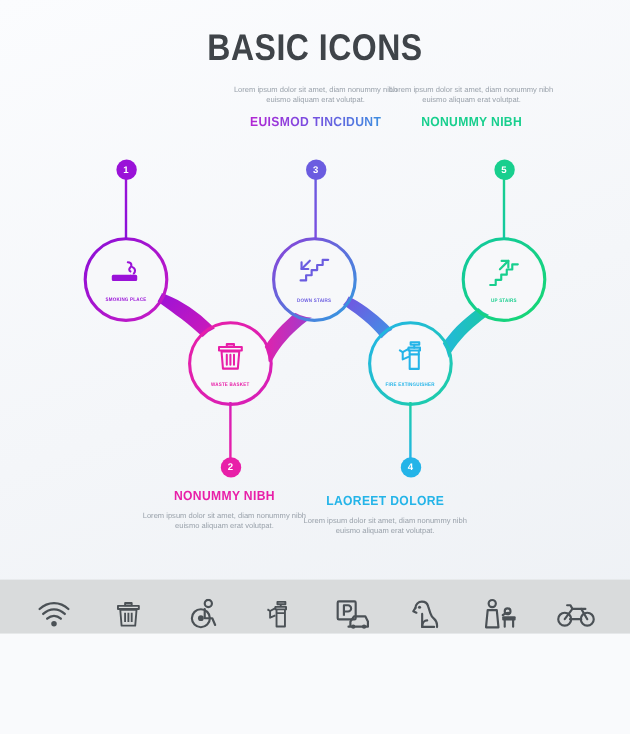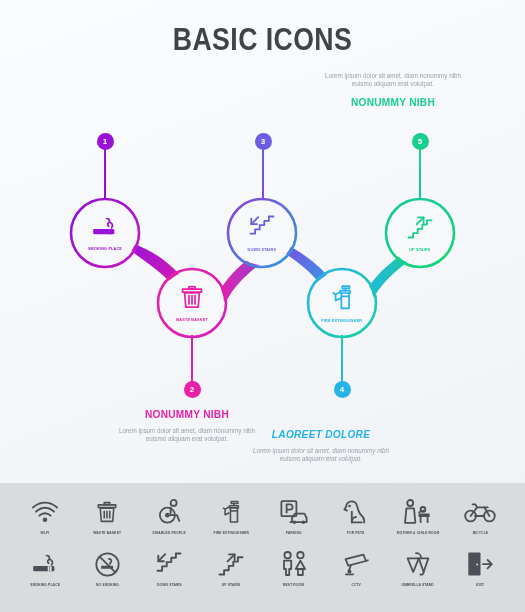--- a/index.html
+++ b/index.html
@@ -2,21 +2,21 @@
 <html><head>
 <meta charset="utf-8">
 <style>
   html,body{margin:0;padding:0;}
   body{
     width:525px;height:612px;
     background:#f9fafc;
     font-family:"Liberation Sans", sans-serif;
     overflow:hidden;position:relative;
   }
-  #page{position:relative;width:525px;height:612px;overflow:hidden;
+  #page{position:relative;width:525px;height:528px;overflow:hidden;
         background:linear-gradient(160deg,#fbfcfe 0%,#f4f6f9 55%,#eef1f5 100%);}
 
   
   .title{
     position:absolute;top:22px;left:0;width:525px;text-align:center;
     font-size:31px;font-weight:bold;letter-spacing:0.5px;
     color:#3f4449;transform:scaleX(0.86);transform-origin:center;
     font-family:"Liberation Sans", sans-serif;
   }
 
@@ -42,21 +42,21 @@
   .c3 .body{text-align:center;}
   .c3 .heading{text-align:center;color:#18cf8e;}
 
   
   .cb{position:absolute;width:150px;}
   .cb .heading{font-size:11px;font-weight:bold;letter-spacing:0.3px;
     text-align:center;transform:scaleX(0.92);}
   .cb .body{margin-top:7px;font-size:6.3px;line-height:8.2px;color:#9aa2ab;text-align:center;}
   .cb1{left:112px;top:408px;}
   .cb1 .heading{color:#e81fa8;}
-  .cb2{left:246px;top:428px;font-style:italic;}
+  .cb2{left:246px;top:412px;}
   .cb2 .heading{color:#24b4e8;}
 
   
   .pin{position:absolute;width:30px;}
   .pin .ball{
     width:17px;height:17px;border-radius:50%;margin:0 auto;
     color:#fff;font-size:8px;font-weight:bold;line-height:17px;text-align:center;
     position:relative;z-index:2;
   }
   .pin .stem{
@@ -153,20 +153,24 @@
     <path d="M372 301 C377 291 384 282 394 273 C404 264 414 257 424 252
              L420 244 C408 250 396 258 385 268 C374 278 366 290 361 298 Z" fill="url(#gD)"></path>
 
     <circle cx="105" cy="233" r="34" fill="none" stroke="url(#ring1)" stroke-width="2.6"></circle>
     <circle cx="192" cy="303" r="34" fill="none" stroke="url(#ring2)" stroke-width="2.6"></circle>
     <circle cx="262" cy="233" r="34" fill="none" stroke="url(#ring3)" stroke-width="2.6"></circle>
     <circle cx="342" cy="303" r="34" fill="none" stroke="url(#ring4)" stroke-width="2.6"></circle>
     <circle cx="420" cy="233" r="34" fill="none" stroke="url(#ring5)" stroke-width="2.6"></circle>
   </svg>
 
+  <div class="colhead c2">
+    <div class="body">Lorem ipsum dolor sit amet, diam nonummy nibh euismo aliquam erat volutpat.</div>
+    <div class="heading">EUISMOD TINCIDUNT</div>
+  </div>
   <div class="colhead c3">
     <div class="body">Lorem ipsum dolor sit amet, diam nonummy nibh euismo aliquam erat volutpat.</div>
     <div class="heading">NONUMMY NIBH</div>
   </div>
 
   <div class="pin up" style="left:90px;top:133px;">
     <div class="ball" style="background:#9a12d8;">1</div>
     <div class="stem" style="height:52px;background:linear-gradient(180deg,#9a12d8,#8a0fd8);"></div>
   </div>
   <div class="pin up" style="left:248px;top:133px;">

